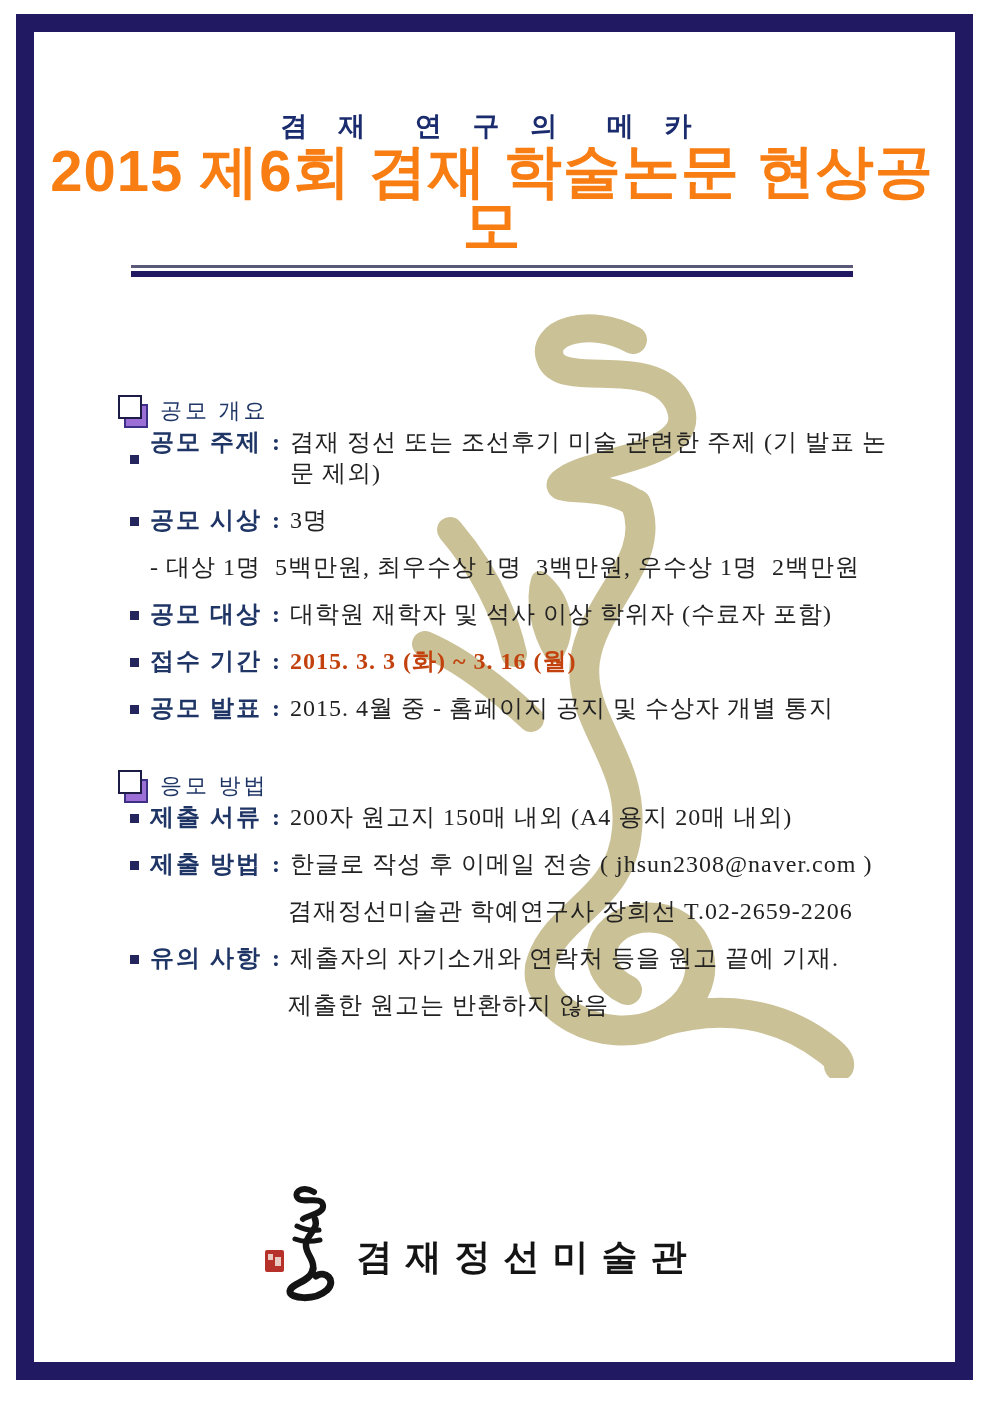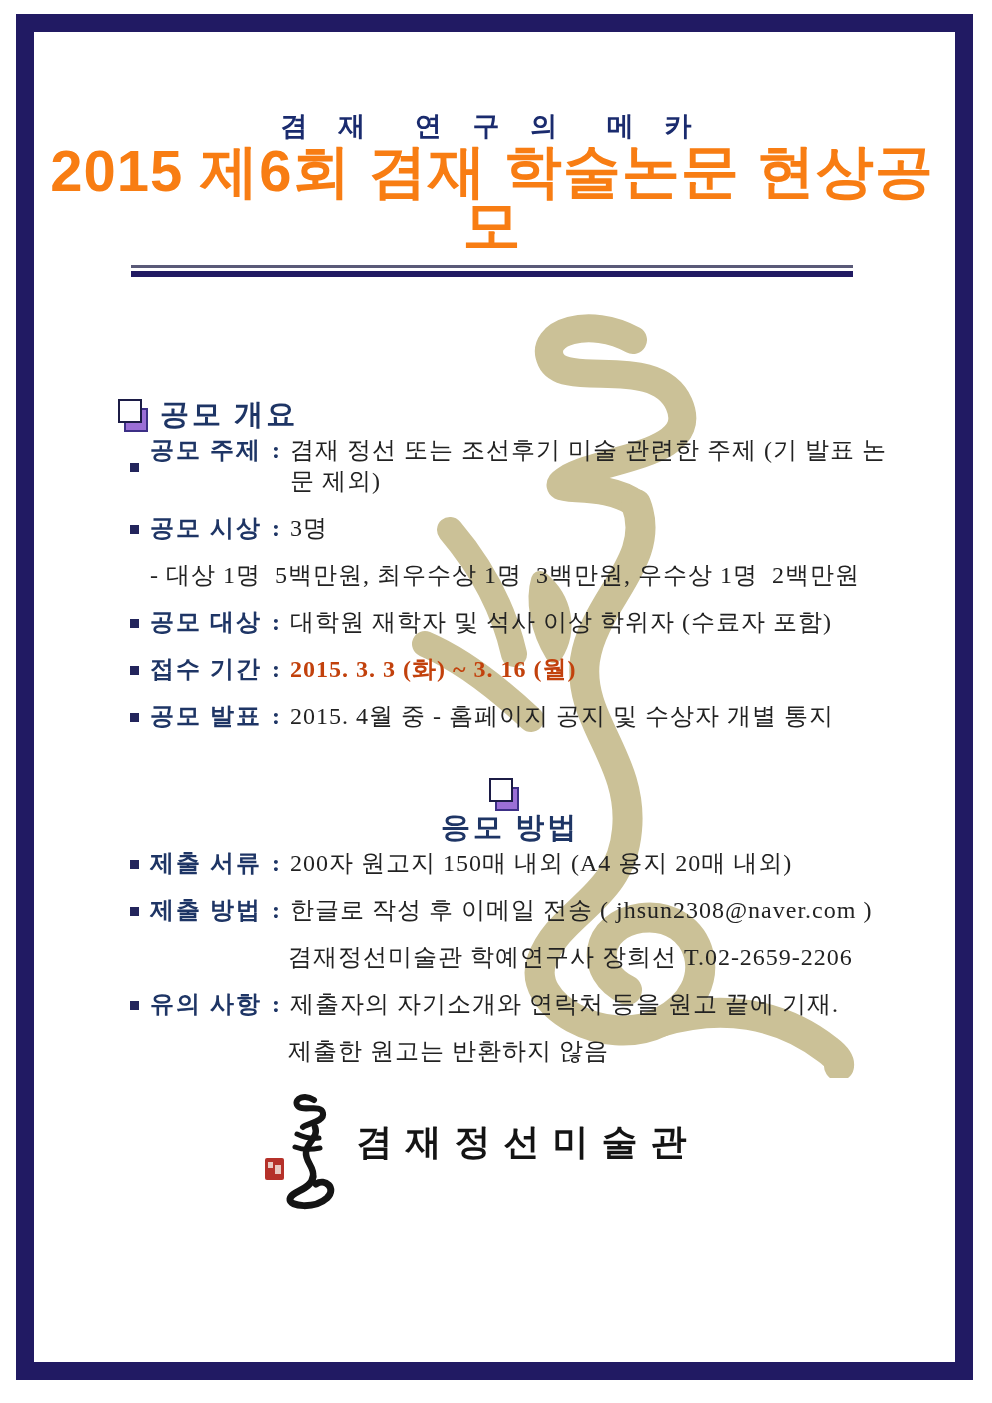--- a/index.html
+++ b/index.html
@@ -32,32 +32,32 @@
   }
   .rule{width:722px;margin:13px auto 0 auto;}
   .rule .thin{height:3px;background:#5a5a78;}
   .rule .gap{height:3px;background:#ffffff;}
   .rule .thick{height:6px;background:#211a63;}
 
   .body-area{padding:0 60px 0 84px;}
   .section-header{
     display:flex;align-items:center;margin-top:118px;
   }
-  .section-header.second{margin-top:46px;flex-direction:column;}
+  .section-header.second{margin-top:46px;}
   .sec-icon{position:relative;width:30px;height:32px;flex:0 0 30px;}
   .sec-icon .back{
     position:absolute;left:6px;top:9px;width:20px;height:20px;
     background:#9b6fd6;border:2px solid #3c2f86;
   }
   .sec-icon .front{
     position:absolute;left:0;top:0;width:20px;height:20px;
     background:#ffffff;border:2px solid #1c1c46;
   }
   .section-title{
-    margin-left:12px;font-size:29px;font-weight:bold;color:#1e3565;
+    margin-left:12px;font-size:22px;font-weight:normal;color:#1e3565;
     letter-spacing:3px;
   }
   .items{}
   .item{
     display:flex;align-items:baseline;margin:0 0 16px 12px;
     font-size:24px;line-height:31px;
   }
   .bullet{
     flex:0 0 9px;width:9px;height:9px;background:#23255c;
     align-self:center;margin-top:2px;
@@ -73,22 +73,22 @@
     margin:0 0 16px 32px;font-size:24px;line-height:31px;color:#222222;
     letter-spacing:1px;white-space:pre-wrap;
   }
   .subline.deep{margin-left:170px;}
   .note{
     margin:58px 0 0 10px;font-size:25px;font-weight:bold;color:#111111;
     letter-spacing:1px;white-space:pre-wrap;
   }
   
   .footer{
-    position:absolute;left:0;top:1092px;width:976px;z-index:1;
-    display:flex;justify-content:center;
+    position:absolute;left:0;top:1184px;width:976px;z-index:1;
+    display:flex;justify-content:center;align-items:center;
   }
   .logo-glyph{position:relative;width:70px;height:120px;}
   .seal{
     position:absolute;left:-12px;top:66px;width:19px;height:22px;
     background:#b5312a;border-radius:2px;
   }
   .seal::before{
     content:"";position:absolute;left:3px;top:4px;width:5px;height:6px;
     background:#e9c9c2;
   }

